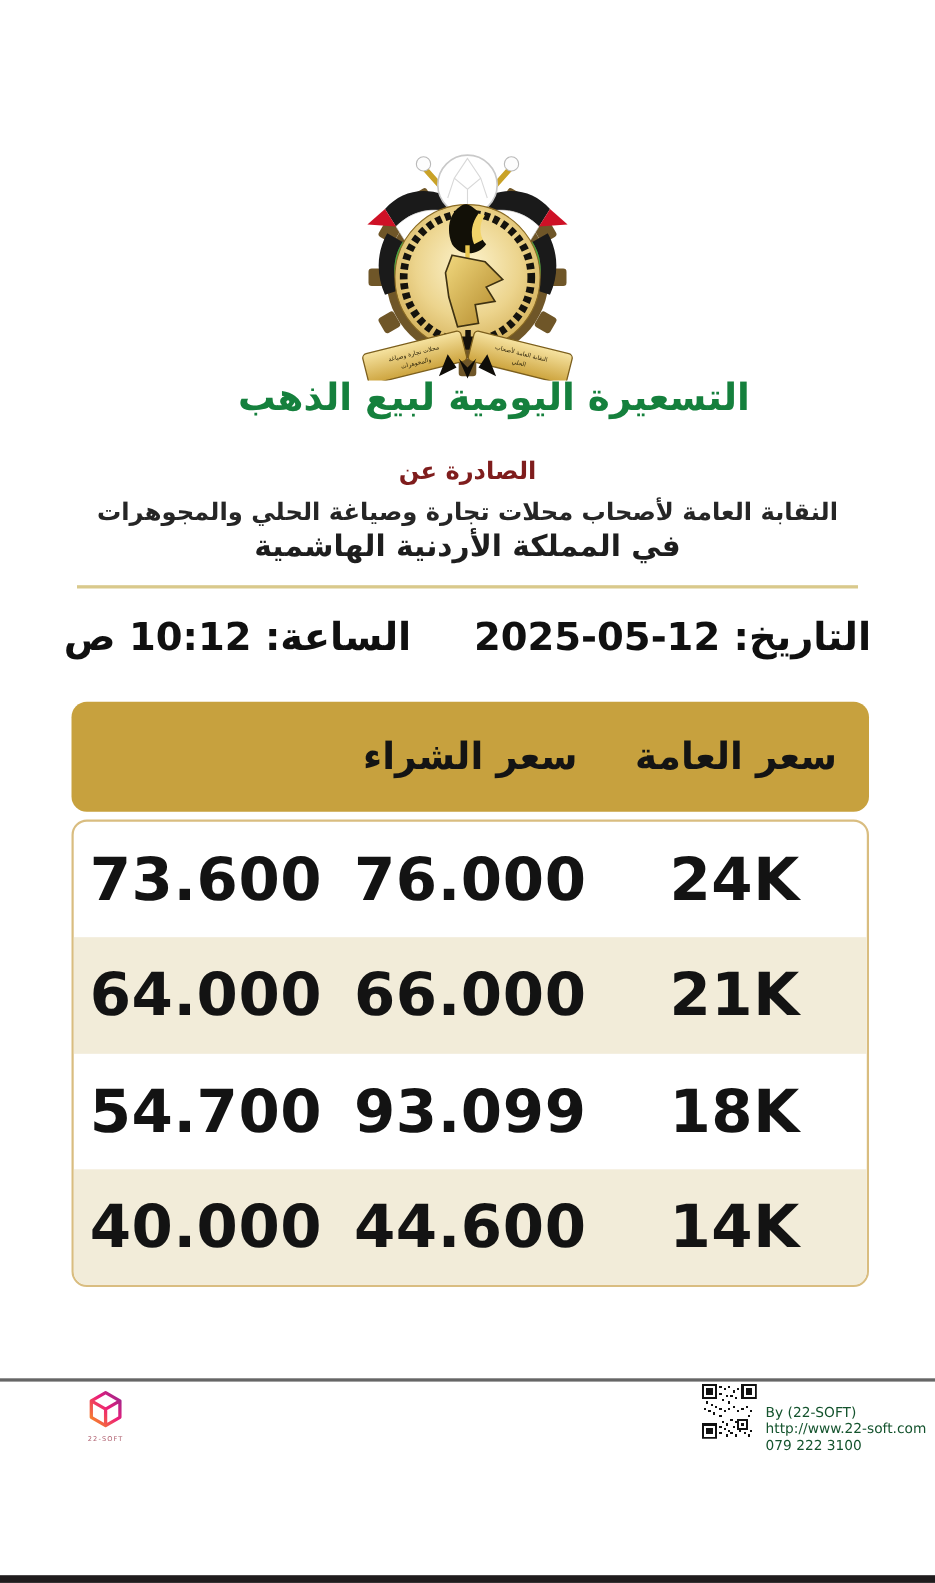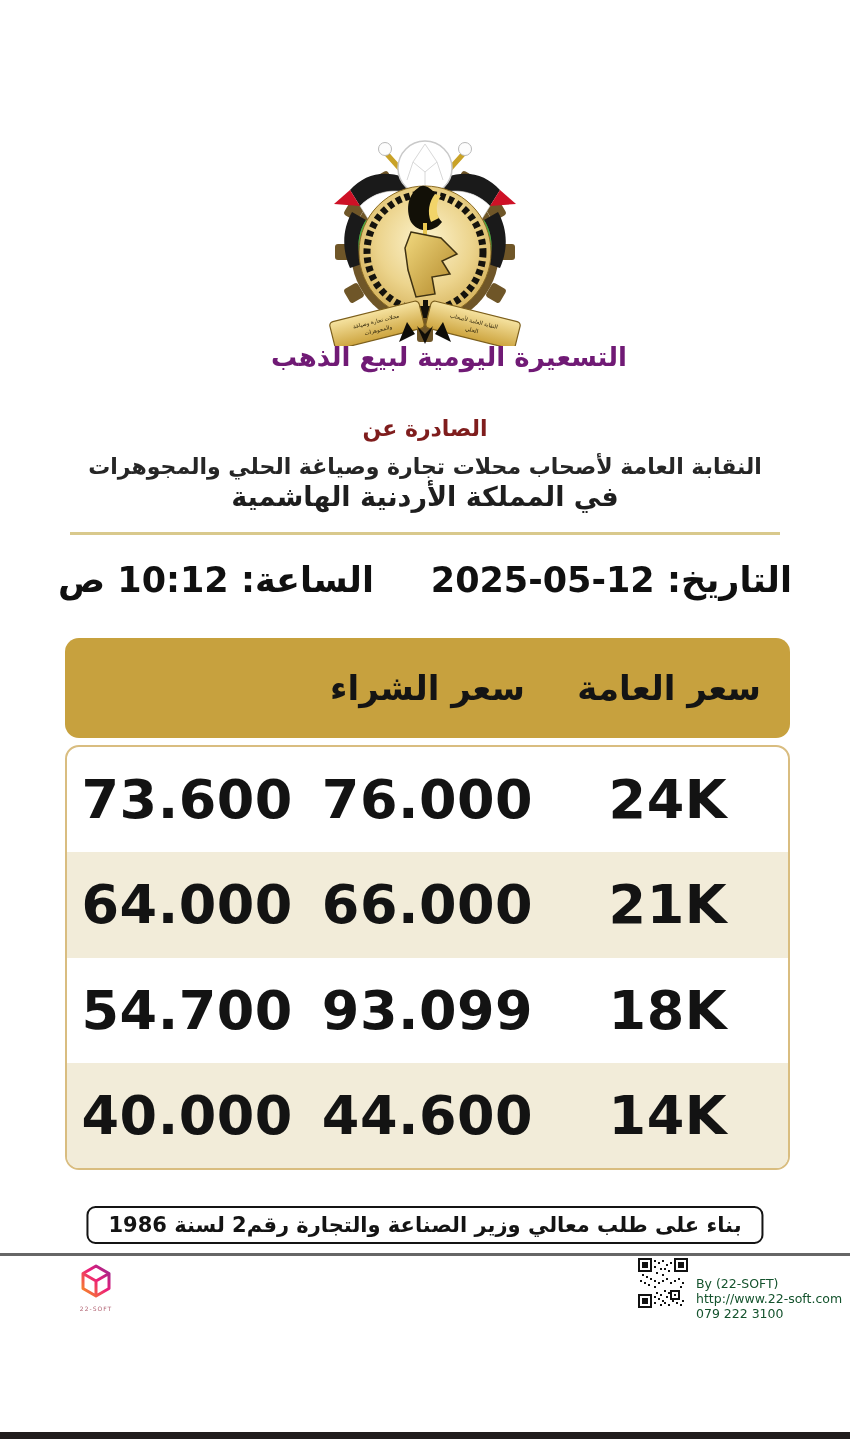--- a/index.html
+++ b/index.html
@@ -3,21 +3,21 @@
 <meta charset="utf-8">
 <style>
   html,body{margin:0;padding:0;background:#ffffff;}
   .canvas{
     position:relative;width:850px;height:1439px;margin:0 auto;background:#ffffff;
     font-family:"DejaVu Sans",sans-serif;overflow:hidden;
   }
   .abs{position:absolute;}
 
   
-  .title{top:342px;left:0;right:0;text-align:center;font-size:26px;font-weight:700;color:#701a75;padding-left:48px;}
+  .title{top:342px;left:0;right:0;text-align:center;font-size:34px;font-weight:700;color:#15803d;padding-left:48px;}
   .issued{top:416px;left:0;right:0;text-align:center;font-size:22px;font-weight:600;color:#7f1d1d;}
   .syndicate{top:454px;left:0;right:0;text-align:center;font-size:22px;font-weight:600;color:#262626;}
   .kingdom{top:481px;left:0;right:0;text-align:center;font-size:27px;font-weight:700;color:#1e1e1e;}
   .gold-divider{top:532px;left:70px;width:710px;height:3px;background:#d9c98c;}
 
   .datetime{top:560px;left:58px;right:58px;display:flex;justify-content:space-between;align-items:center;
     font-size:35px;font-weight:800;color:#101010;}
 
   
   .thead{top:638px;left:65px;width:725px;height:100px;background:#c7a13e;border-radius:14px;
@@ -174,21 +174,20 @@
       <div class="cell">93.099</div>
       <div class="cell">54.700</div>
     </div>
     <div class="trow beige" dir="rtl">
       <div class="cell">14K</div>
       <div class="cell">44.600</div>
       <div class="cell">40.000</div>
     </div>
   </div>
 
-  <div class="abs footnote" dir="rtl">بناء على طلب معالي وزير الصناعة والتجارة رقم2 لسنة 1986</div>
 
   <div class="abs gray-divider"></div>
 
   <div class="abs footer-left">
     <svg width="36" height="36" viewBox="0 0 34 36" aria-hidden="true">
       <defs>
         <linearGradient id="cubeGrad" x1="0" y1="1" x2="1" y2="0">
           <stop offset="0%" stop-color="#f7931e"></stop>
             <stop offset="55%" stop-color="#ed1e79"></stop>
             <stop offset="100%" stop-color="#93278f"></stop>

